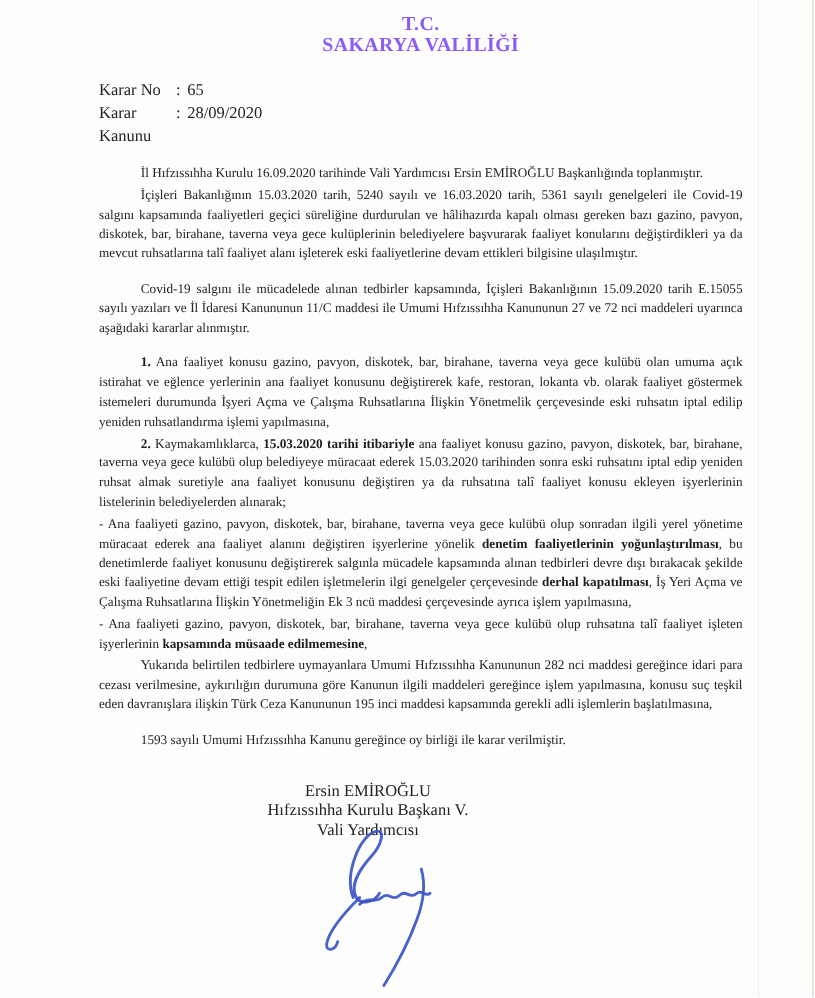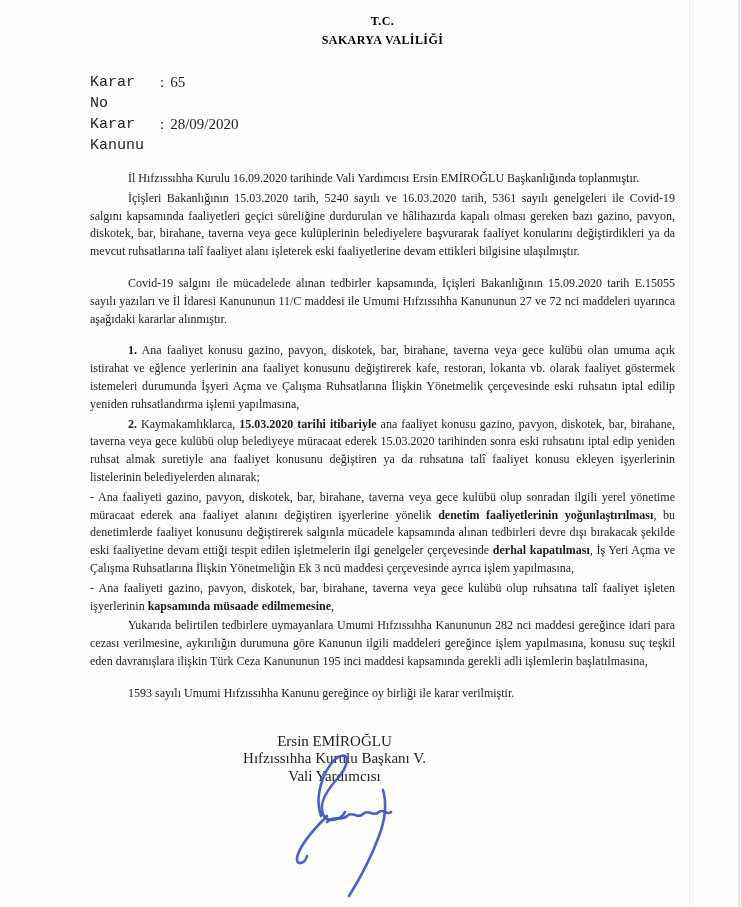--- a/index.html
+++ b/index.html
@@ -17,29 +17,29 @@
   .content {
     position: absolute;
     left: 90px;
     top: 12px;
     width: 585px;
   }
 
   .doc-header {
     text-align: center;
     font-weight: bold;
-    font-size: 12px;
+    font-size: 18px;
     line-height: 19px;
     letter-spacing: 0.4px;
-    color: #000000;
+    color: #8b5cf6;
   }
 
   .meta { margin-top: 22px; font-size: 15px; line-height: 21px; }
   .meta-row { display: flex; }
-  .meta-label { width: 70px; font-family: Liberation Mono, monospace; }
+  .meta-label { width: 70px; }
   .meta-sep { margin-right: 6px; }
 
   .doc-body {
     margin-top: 14px;
     font-size: 12px;
     line-height: 17.8px;
     text-align: justify;
   }
   .para { margin: 2px 0 0 0; }
   .para.indent { text-indent: 38px; }

